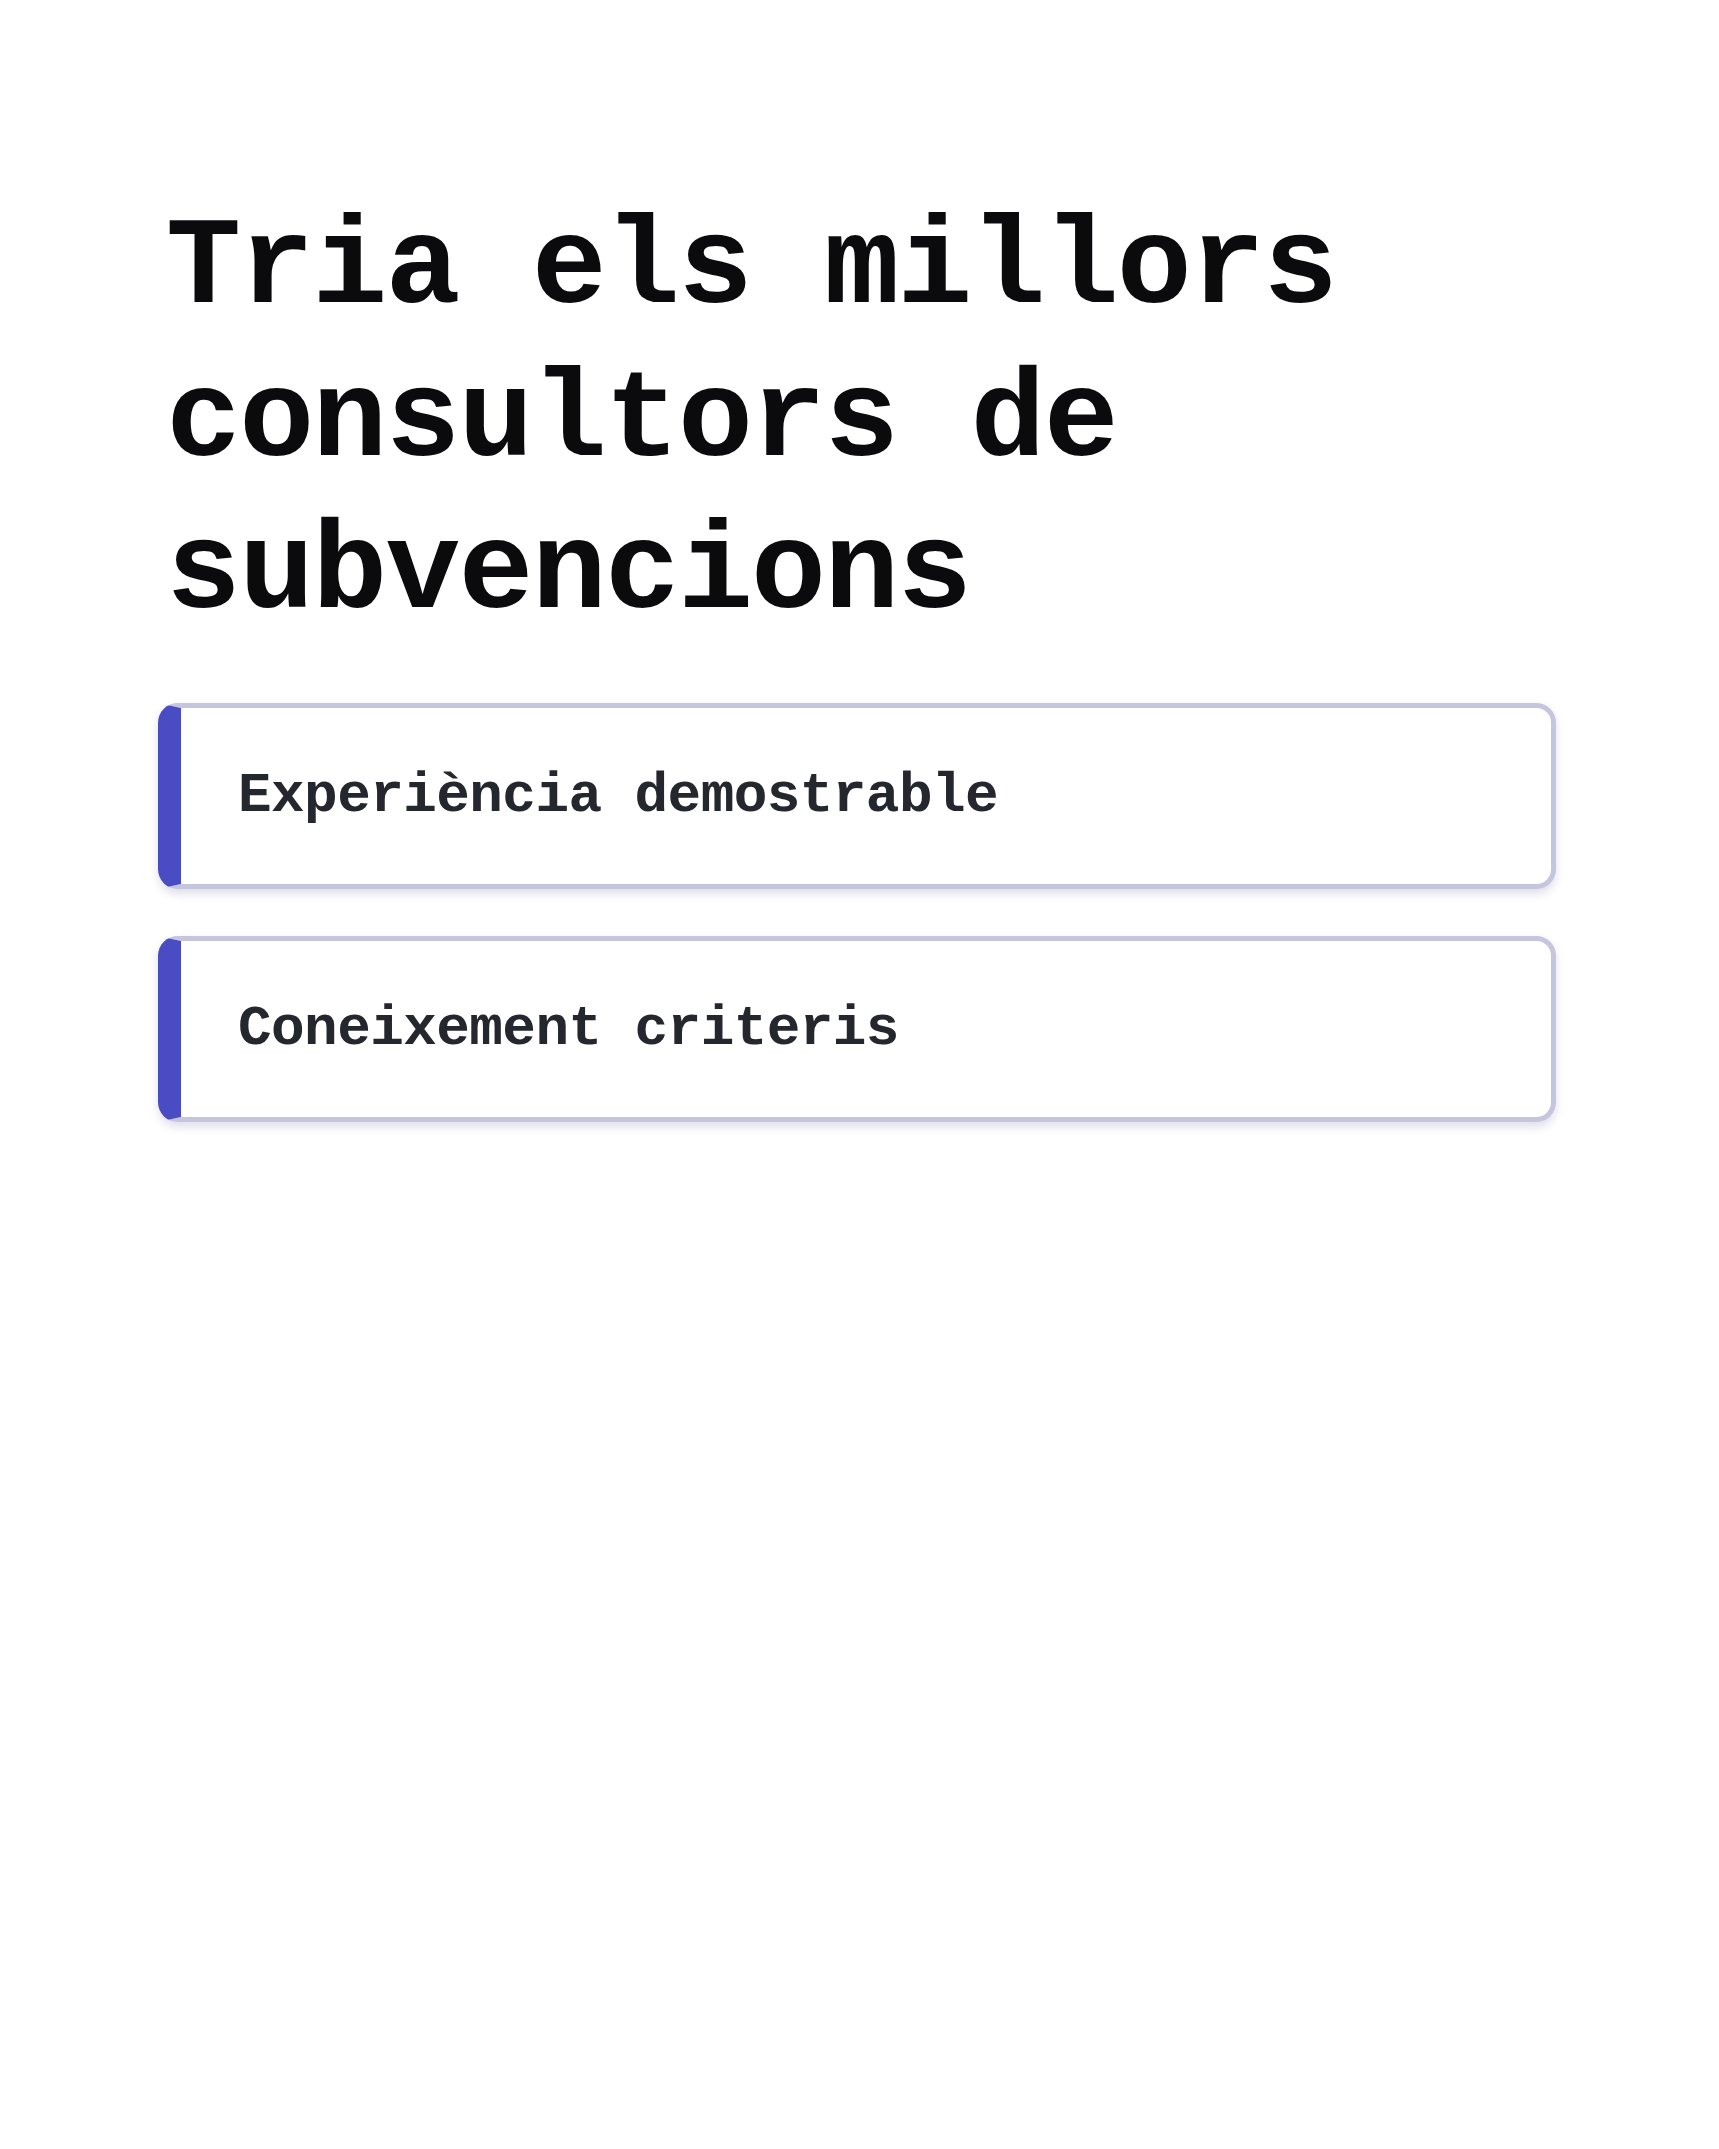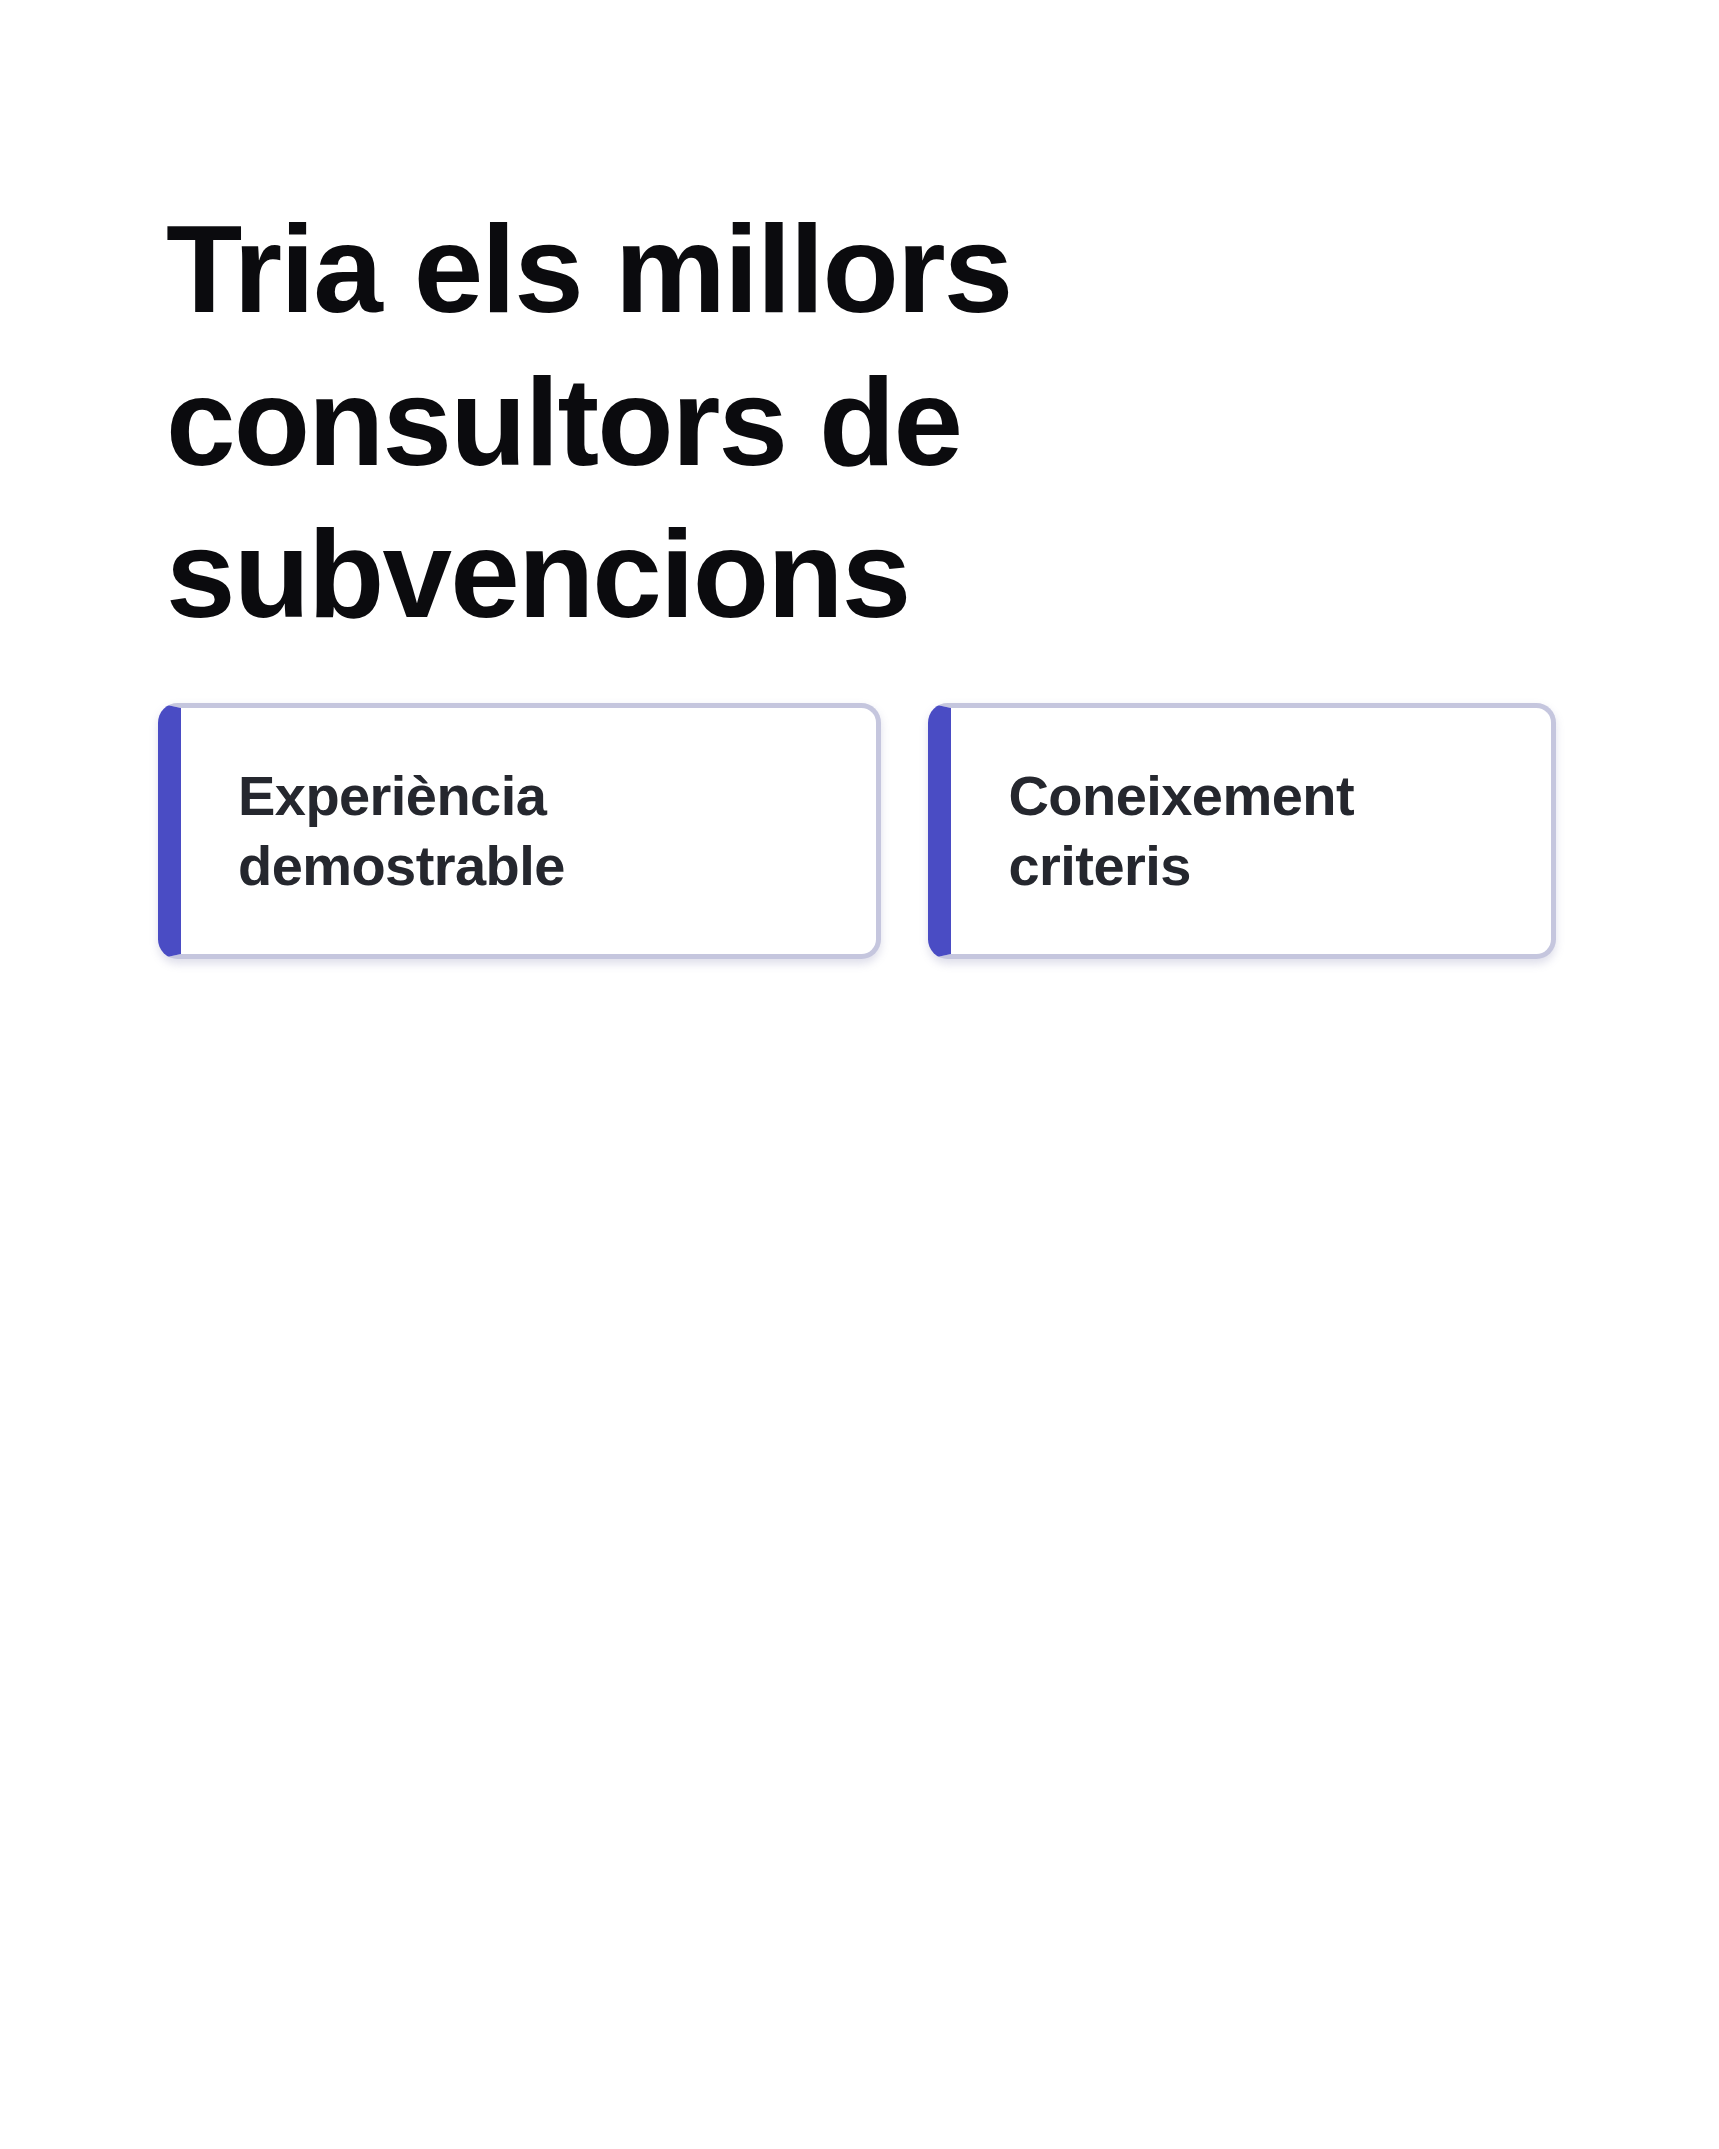--- a/index.html
+++ b/index.html
@@ -17,20 +17,21 @@
     background:var(--page-bg);
     font-family:"Liberation Sans","DejaVu Sans",sans-serif;
     -webkit-font-smoothing:antialiased;
   }
   .page{
     position:relative;
     width:1720px;
     height:2149px;
     overflow:hidden;
     background:var(--page-bg);
+    font-family:Liberation Mono, monospace;
   }
   .content{
     width:1398px;
     margin-left:158px;
     padding-top:193px;
   }
   .page-title{
     margin:0 0 0 8px;
     font-size:125px;
     line-height:1.22;
@@ -44,21 +45,21 @@
     font-size:47px;
     line-height:72px;
     font-weight:400;
     color:var(--body-color);
     white-space:pre-line;
     max-width:1308px;
   }
   .cards{
     margin-top:52px;
     display:flex;
-    flex-direction:row;
+    flex-direction:column;
     gap:47px;
   }
   .card{
     background:var(--card-bg);
     border:5.4px solid var(--card-border);
     border-left:23px solid var(--accent);
     border-radius:19.7px;
     padding:53px 57px;
     box-shadow:0 4.5px 9px rgba(110,110,162,0.22);
   }

